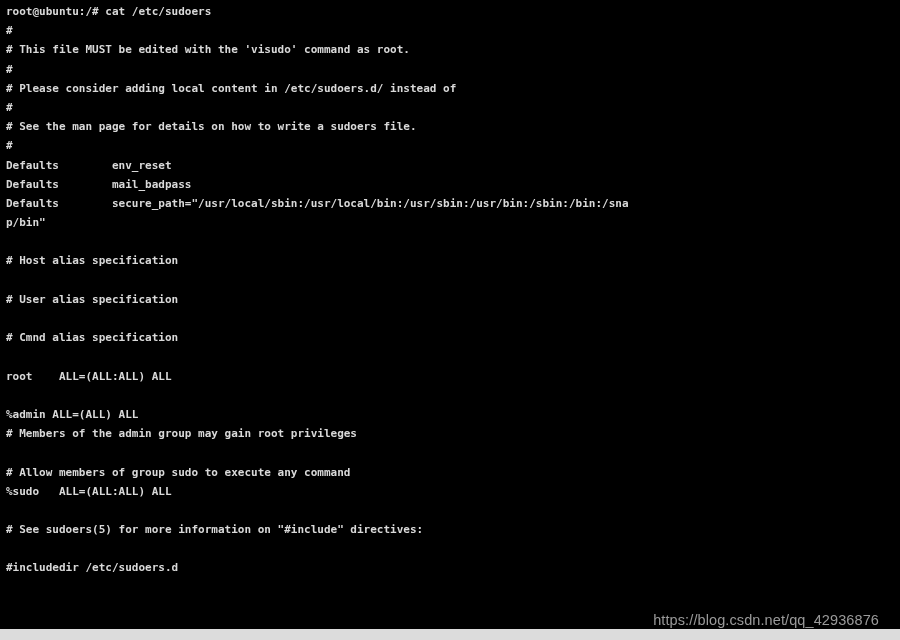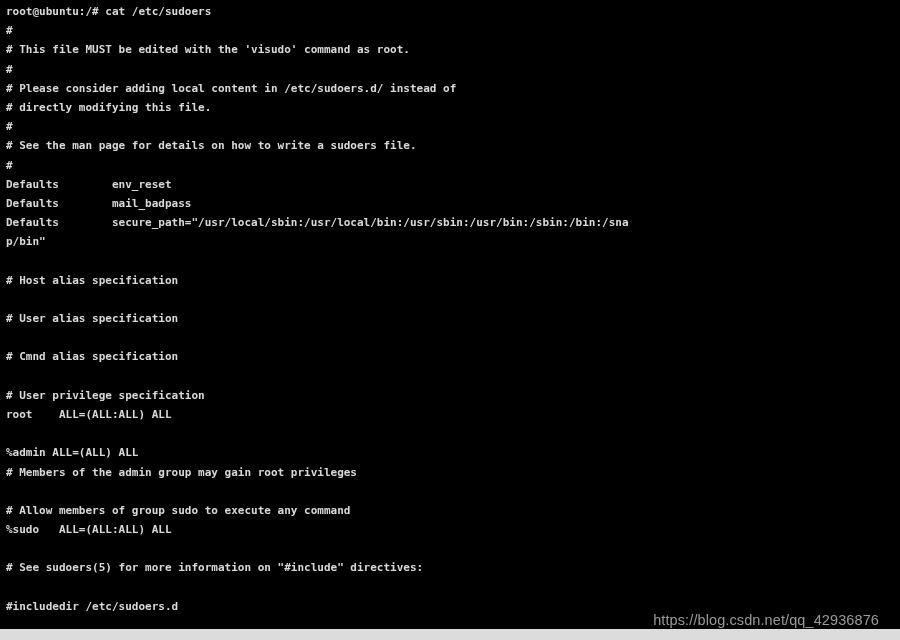--- a/index.html
+++ b/index.html
@@ -74,36 +74,34 @@
 
 <div id="screen">
 
   <div id="terminal">
     <div id="terminal-output">
         <div class="tline">root@ubuntu:/# cat /etc/sudoers</div>
         <div class="tline">#</div>
         <div class="tline"># This file MUST be edited with the 'visudo' command as root.</div>
         <div class="tline">#</div>
         <div class="tline"># Please consider adding local content in /etc/sudoers.d/ instead of</div>
-        <div class="tline"># directly modifying this file.</div>
         <div class="tline">#</div>
         <div class="tline"># See the man page for details on how to write a sudoers file.</div>
         <div class="tline">#</div>
         <div class="tline">Defaults        env_reset</div>
         <div class="tline">Defaults        mail_badpass</div>
         <div class="tline">Defaults        secure_path="/usr/local/sbin:/usr/local/bin:/usr/sbin:/usr/bin:/sbin:/bin:/sna</div>
         <div class="tline">p/bin"</div>
         <div class="tline blank"></div>
         <div class="tline"># Host alias specification</div>
         <div class="tline blank"></div>
         <div class="tline"># User alias specification</div>
         <div class="tline blank"></div>
         <div class="tline"># Cmnd alias specification</div>
         <div class="tline blank"></div>
-        <div class="tline"># User privilege specification</div>
         <div class="tline">root    ALL=(ALL:ALL) ALL</div>
         <div class="tline blank"></div>
         <div class="tline">%admin ALL=(ALL) ALL</div>
         <div class="tline"># Members of the admin group may gain root privileges</div>
         <div class="tline blank"></div>
         <div class="tline"># Allow members of group sudo to execute any command</div>
         <div class="tline">%sudo   ALL=(ALL:ALL) ALL</div>
         <div class="tline blank"></div>
         <div class="tline"># See sudoers(5) for more information on "#include" directives:</div>
         <div class="tline blank"></div>

